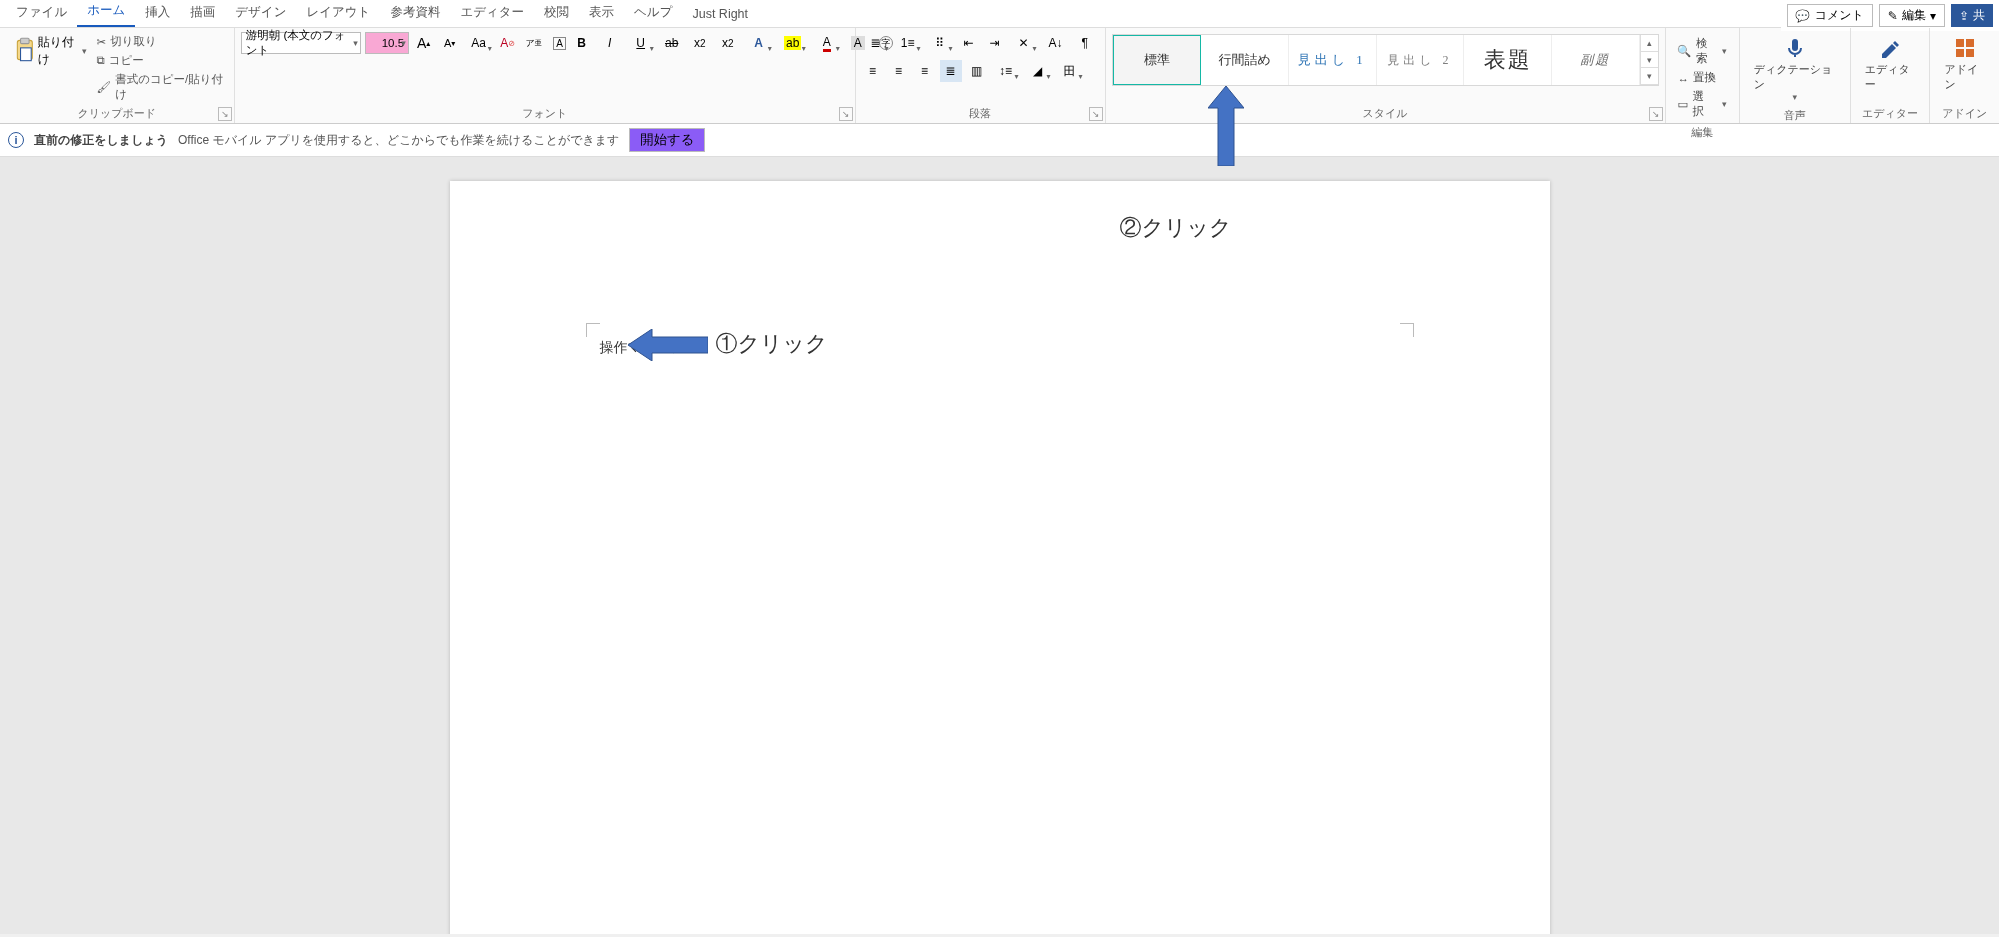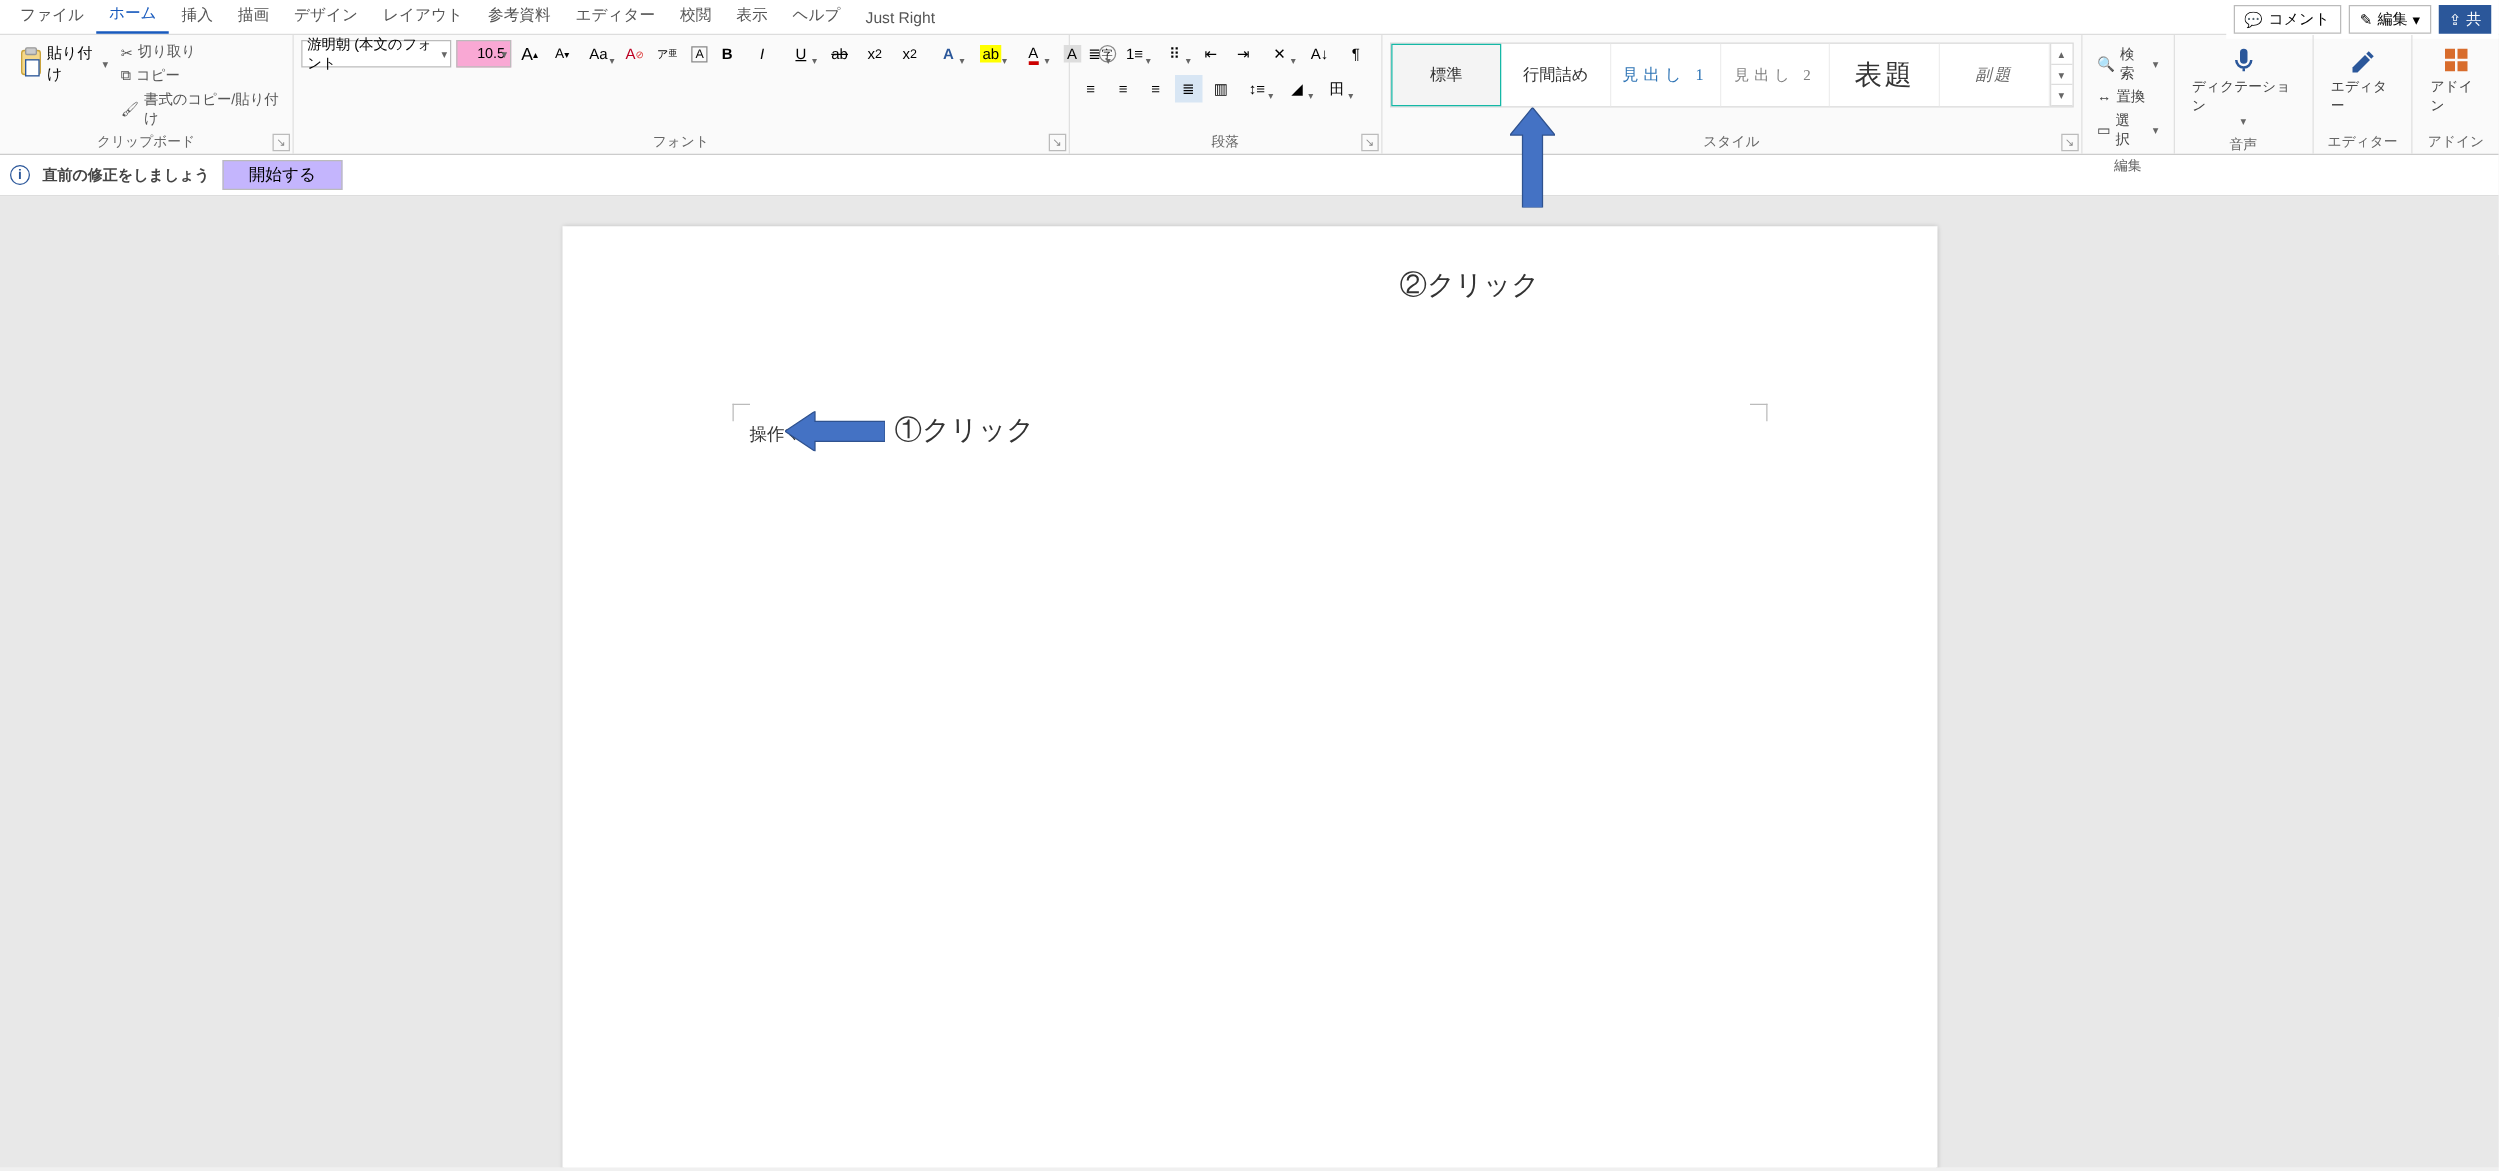--- a/index.html
+++ b/index.html
@@ -148,21 +148,21 @@
   color:#555;
 }
 .infobar .title { font-weight:600; color:#444; }
 .info-icon {
   width:16px; height:16px; border-radius:50%;
   border:1.5px solid #2b579a; color:#2b579a;
   display:flex; align-items:center; justify-content:center;
   font-size:11px; font-weight:bold;
 }
 .start-btn {
-  border:1px solid #bbb; background:#c4b5fd; padding:2px 20px; cursor:pointer;
+  border:1px solid #bbb; background:#8b5cf6; padding:2px 10px; cursor:pointer;
 }
 
 .canvas-area {
   background:#e8e8e8;
   height: calc(100vh - 160px);
   display:flex; justify-content:center;
   padding-top: 24px;
   position:relative;
 }
 .page {
@@ -472,20 +472,21 @@
         <span>アドイン</span>
       </div>
     </div>
     <div class="group-label">アドイン</div>
   </div>
 </div>
 
 <div class="infobar">
   <div class="info-icon">i</div>
   <span class="title">直前の修正をしましょう</span>
+  <span>Office モバイル アプリを使用すると、どこからでも作業を続けることができます</span>
   <button class="start-btn">開始する</button>
 </div>
 
 <div style="position:absolute; top:86px; left:1208px; z-index:5;">
   <svg width="36" height="80" viewBox="0 0 36 80">
     <polygon points="18,0 36,22 26,22 26,80 10,80 10,22 0,22" fill="#4472c4" stroke="#2f528f" stroke-width="1"></polygon>
   </svg>
 </div>
 
 <div class="canvas-area">

